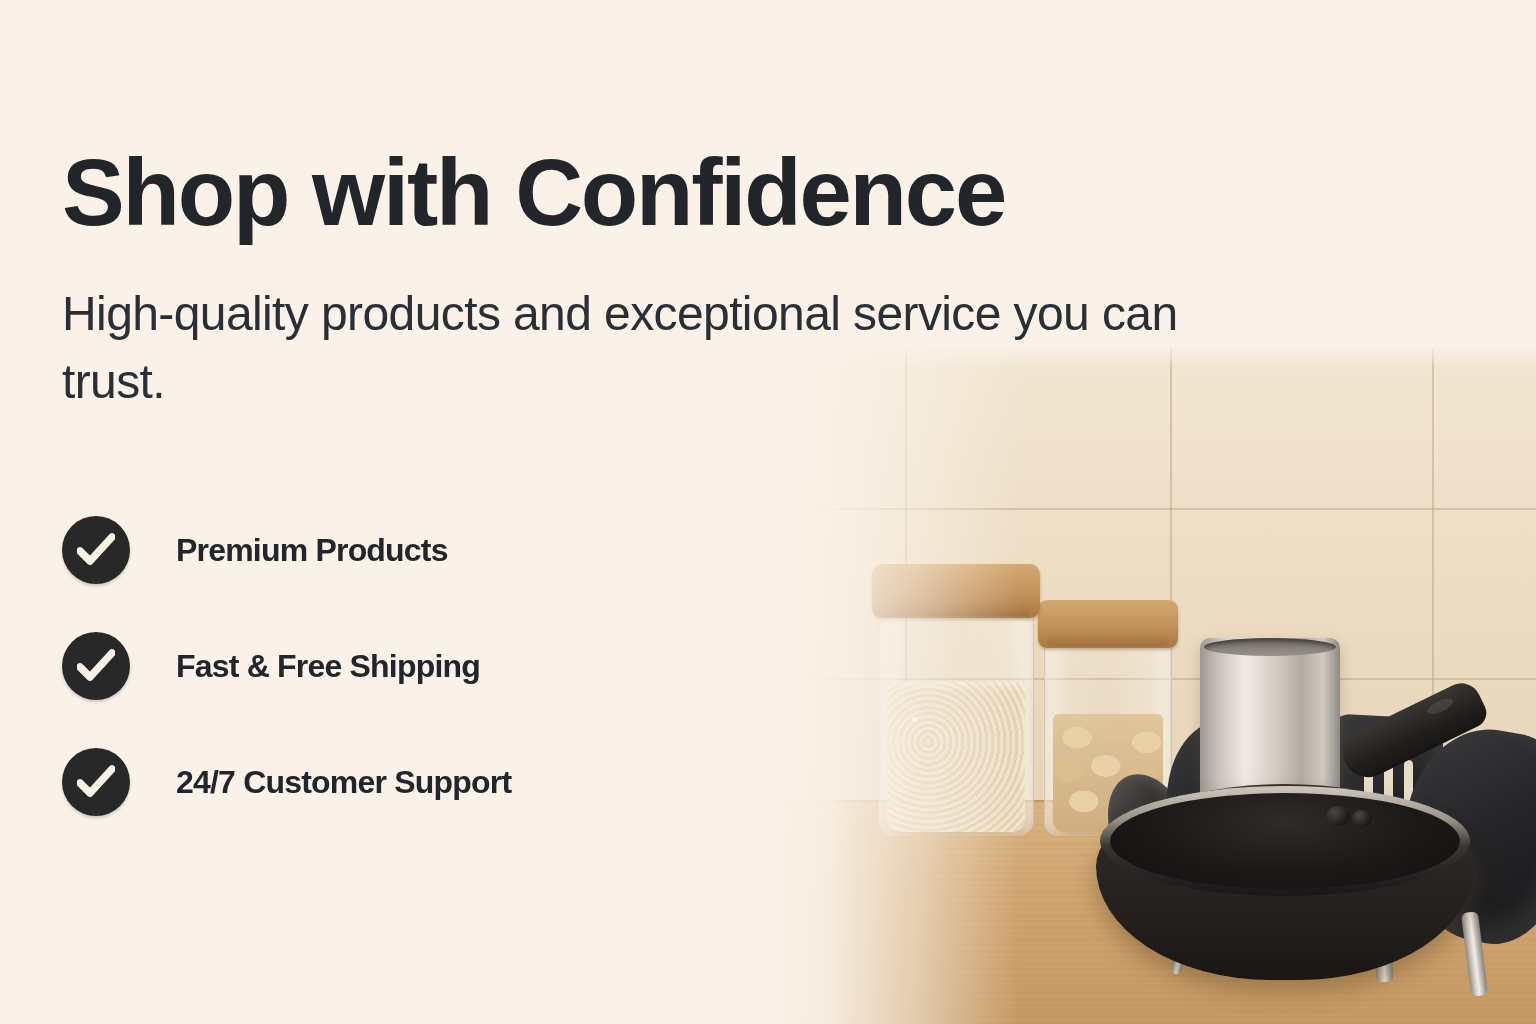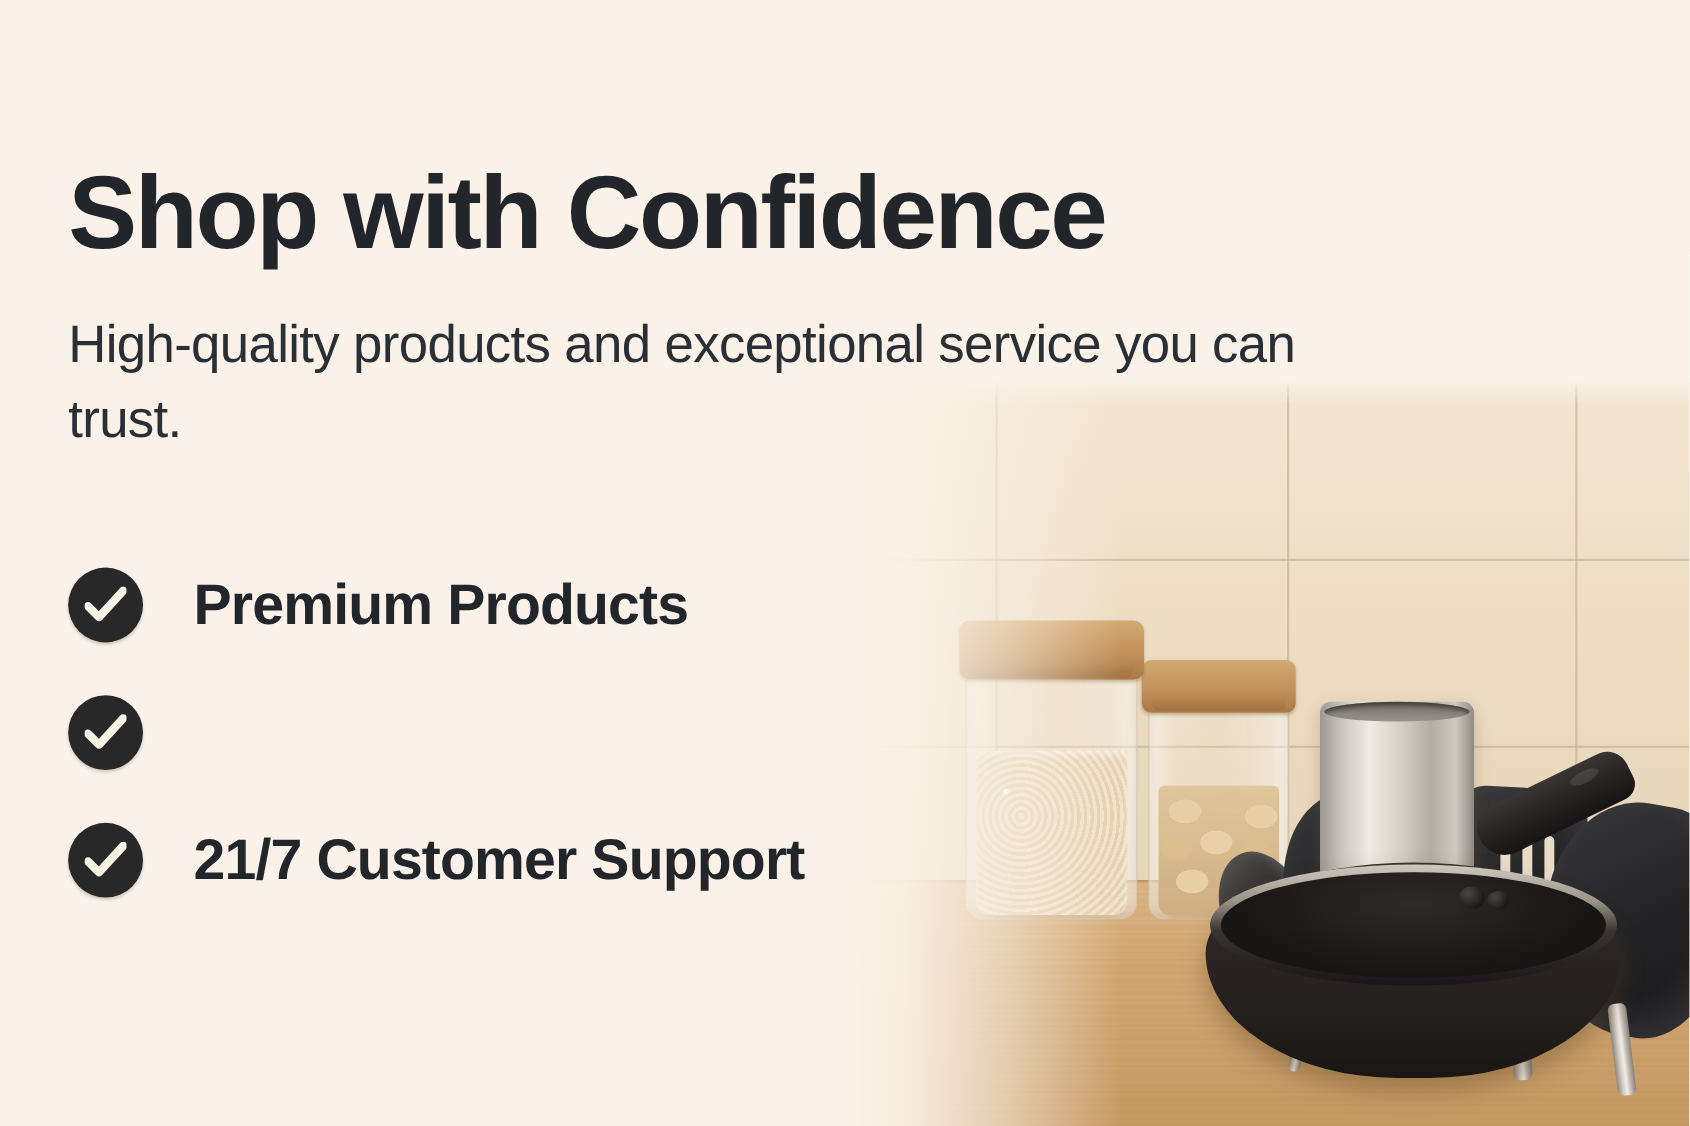--- a/index.html
+++ b/index.html
@@ -411,21 +411,21 @@
   }
   .check-badge svg {
     position: absolute;
     left: 15px;
     top: 17px;
     width: 38px;
     height: 34px;
   }
   .feature-label {
     margin-left: 46px;
-    font-size: 52px;
+    font-size: 32px;
     font-weight: 700;
     letter-spacing: -0.8px;
     color: #22262b;
     white-space: nowrap;
   }
 </style>
 </head>
 <body>
 
 <div class="banner">
@@ -517,27 +517,28 @@
         </span>
         <span class="feature-label">Premium Products</span>
       </li>
 
       <li class="feature">
         <span class="check-badge">
           <svg viewBox="0 0 38 34" aria-hidden="true">
             <path d="M3 18 L13 28 L35 4" fill="none" stroke="#f7f1e6" stroke-width="7.5" stroke-linecap="round" stroke-linejoin="round"></path>
           </svg>
         </span>
+        <span class="feature-label">Fast &amp; Free Shipping</span>
       </li>
 
 
       <li class="feature">
         <span class="check-badge">
           <svg viewBox="0 0 38 34" aria-hidden="true">
             <path d="M3 18 L13 28 L35 4" fill="none" stroke="#f7f1e6" stroke-width="7.5" stroke-linecap="round" stroke-linejoin="round"></path>
           </svg>
         </span>
-        <span class="feature-label">21/7 Customer Support</span>
+        <span class="feature-label">24/7 Customer Support</span>
       </li>
 
     </ul>
   </div>
 </div>
 
 </body></html>

